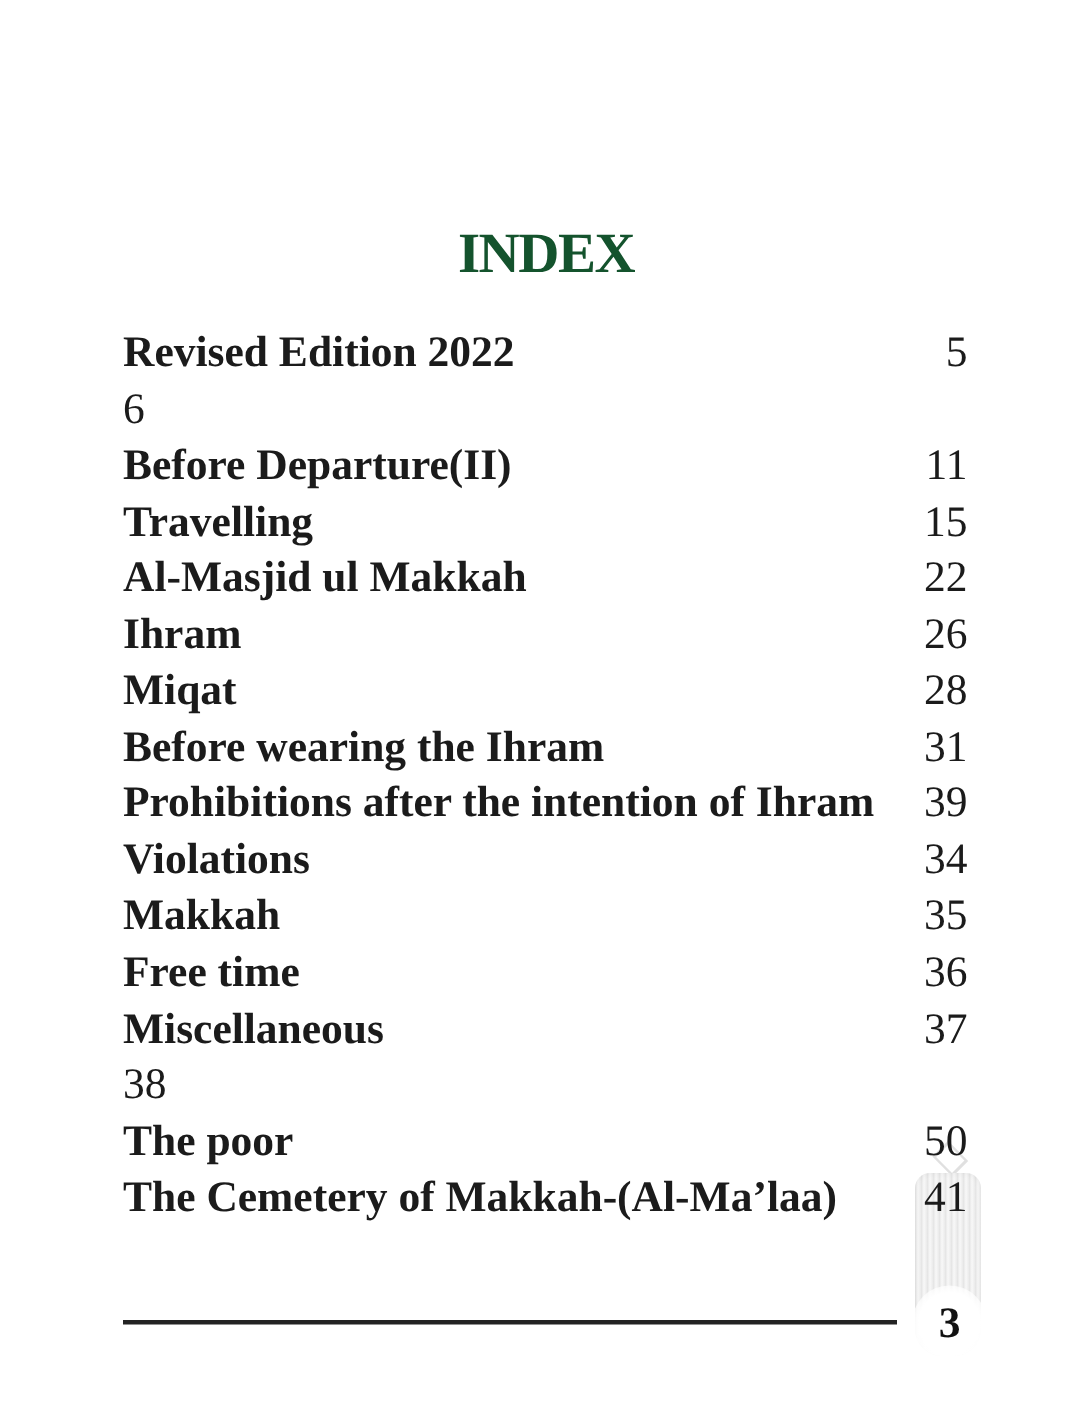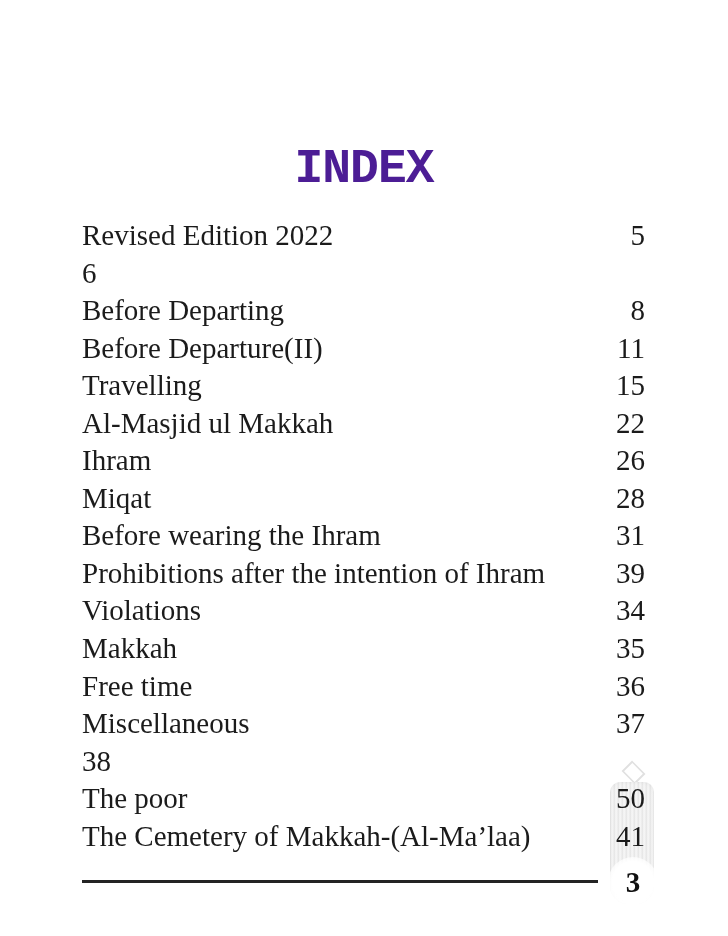--- a/index.html
+++ b/index.html
@@ -15,46 +15,46 @@
     overflow: hidden;
     font-family: "Liberation Serif", serif;
   }
   .page-title {
     position: absolute;
     top: 150px;
     left: 0;
     width: 100%;
     margin: 0;
     text-align: center;
-    font-family: Liberation Mono, monospace;
+    font-family: Liberation Serif, serif;
     font-weight: 700;
-    font-size: 48px;
+    font-size: 38px;
     line-height: 38px;
     letter-spacing: -1px;
-    color: #4c1d95;
+    color: #14532d;
     z-index: 3;
   }
   .toc {
     position: absolute;
     left: 82px;
     top: 217px;
     width: 563px;
     z-index: 2;
   }
   .toc-row {
     display: flex;
     justify-content: space-between;
     align-items: baseline;
     height: 37.55px;
     line-height: 37.55px;
     font-size: 29px;
     color: #1b1b1b;
     white-space: nowrap;
   }
-  .toc-label { text-align: center; }
+  .toc-label { text-align: center; font-weight: bold; }
   .toc-page  { text-align: right; }
 
   
   .ribbon {
     position: absolute;
     left: 610px;
     top: 782px;
     width: 44px;
     height: 122px;
     z-index: 1;
@@ -118,24 +118,20 @@
   <div class="toc">
     <div class="toc-row">
       <span class="toc-label">Revised Edition 2022</span>
       <span class="toc-page">5</span>
     </div>
 
     <div class="toc-row">
       <span class="toc-page">6</span>
     </div>
 
-    <div class="toc-row">
-      <span class="toc-label">Before Departing</span>
-      <span class="toc-page">8</span>
-    </div>
 
     <div class="toc-row">
       <span class="toc-label">Before Departure(II)</span>
       <span class="toc-page">11</span>
     </div>
 
     <div class="toc-row">
       <span class="toc-label">Travelling</span>
       <span class="toc-page">15</span>
     </div>

